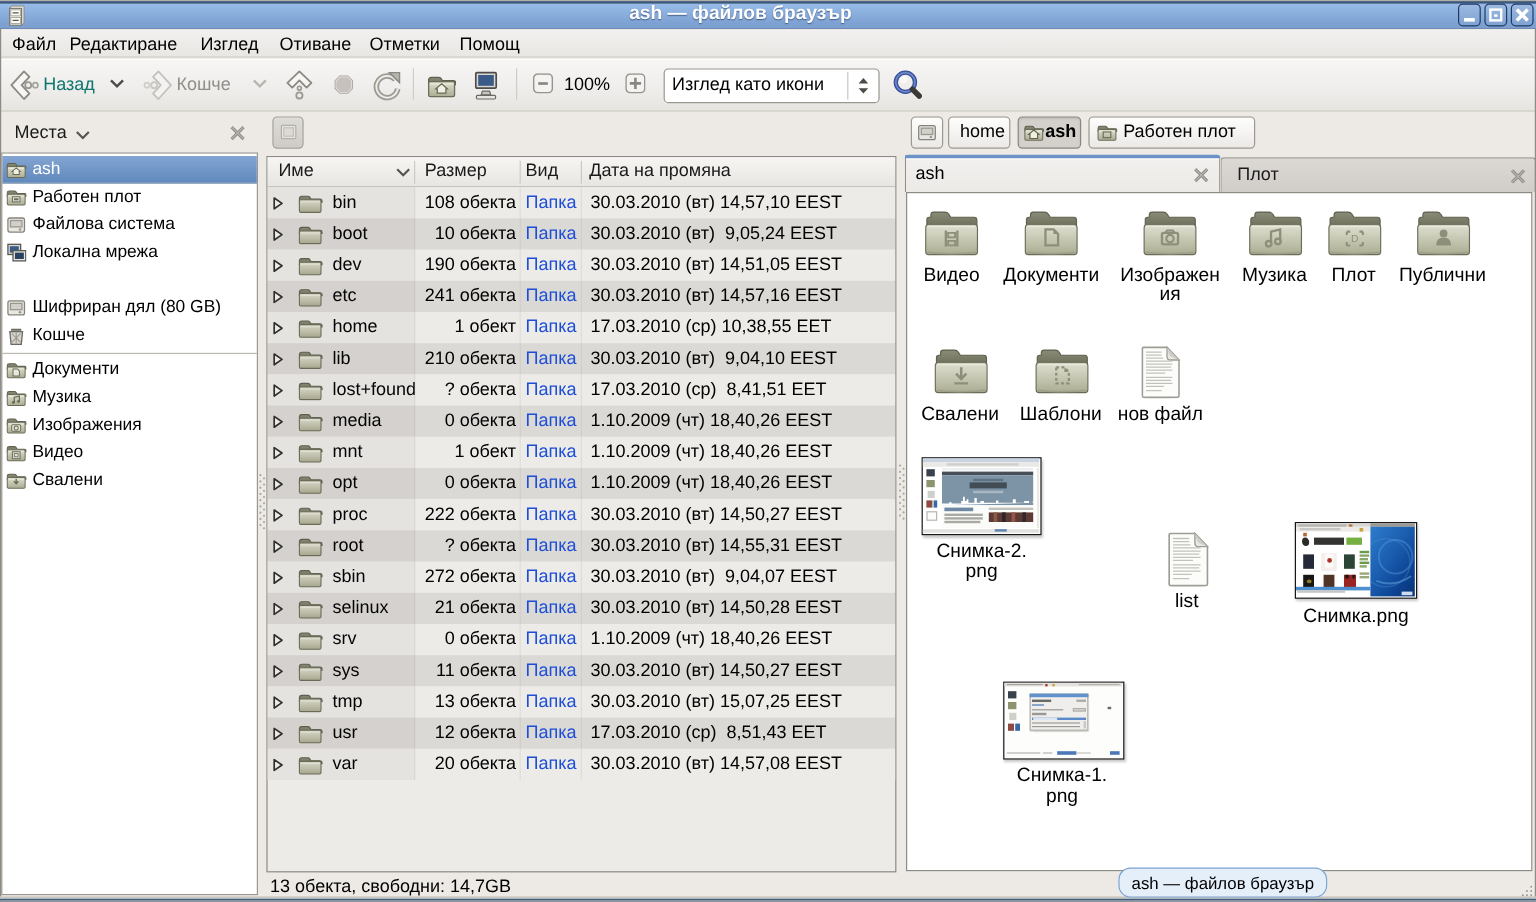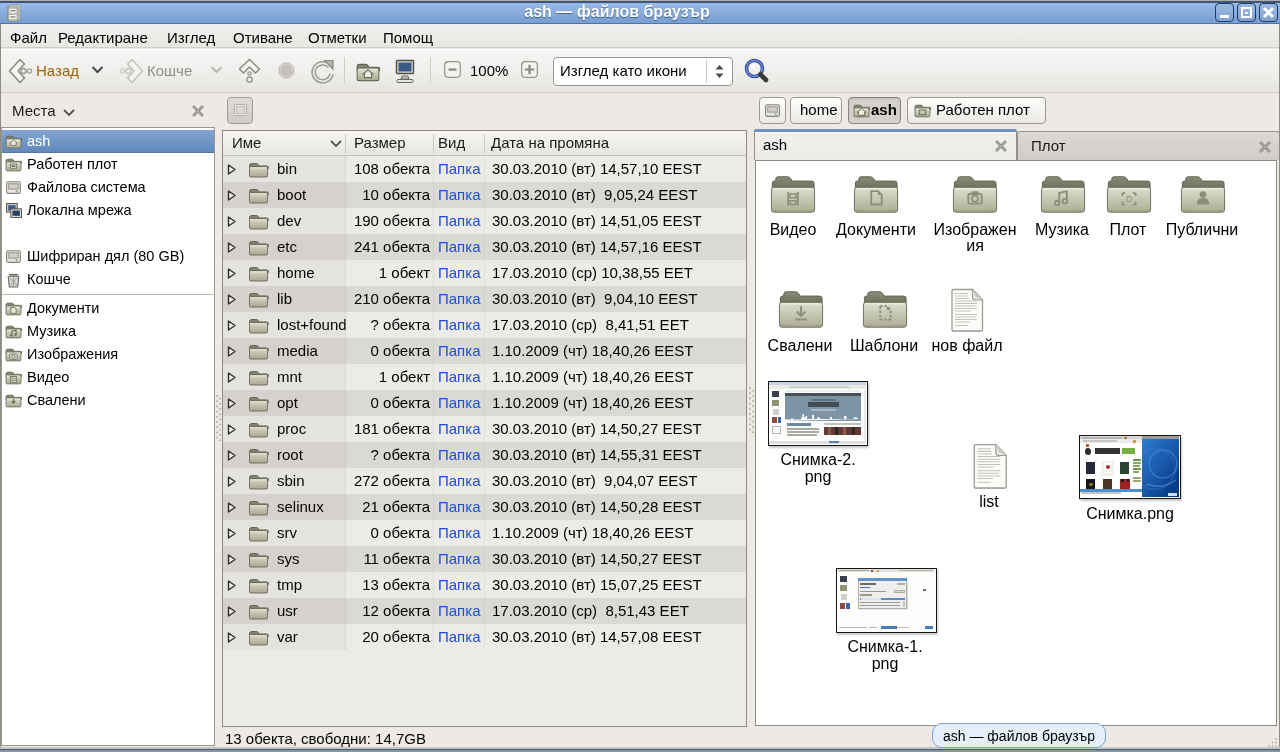--- a/index.html
+++ b/index.html
@@ -15,21 +15,21 @@
   text-shadow:0 1px 1px rgba(20,40,80,.6); }
 .winbtn { top:3px; width:19px; height:19px; border:1px solid #1e3c66; border-radius:4px;
   background:linear-gradient(#9db9e0, #7fa2d2); }
 
 #menubar { left:0; top:25px; width:1280px; height:23px; background:linear-gradient(#f1f0ee,#e9e7e4); border-bottom:1px solid #d0cec9; }
 #menubar span { position:absolute; top:4px; font-size:15px; color:#000; }
 
 #toolbar { left:0; top:49px; width:1280px; height:44px;
   background:linear-gradient(#f7f6f5 0%, #efeeec 55%, #e7e5e1 100%); border-bottom:1px solid #cdcac4;
   box-shadow:inset 0 1px 0 #fdfdfc; }
-.tbtext { position:absolute; top:62px; font-size:15px; color:#a16207; }
+.tbtext { position:absolute; top:62px; font-size:15px; color:#0f766e; }
 .tbgrey { color:#8f8f88; }
 .tbsep { position:absolute; top:57px; width:1px; height:26px; background:#cfccc6; }
 #sidebar { left:1px; top:127px; width:214px; height:619px; background:#fff; border:1px solid #9b9890; border-top:1px solid #9b9890;}
 .srow { position:absolute; left:0; width:212px; height:23px; overflow:hidden; }
 .srow .lbl { position:absolute; left:25px; top:3px; font-size:14.5px; color:#000; white-space:nowrap; }
 .srow.sel { background:linear-gradient(#83a5d2, #6189bc); border-bottom:1px solid #54779f; }
 .srow.sel .lbl { color:#fff; }
 #midpane { left:222px; top:130px; width:525px; height:597px; background:#ecebe8; border:1px solid #8e8b85; }
 .lrow { position:absolute; left:0; width:523px; height:26px; }
 .lrow.odd { background:#ecebe8; }
@@ -441,21 +441,21 @@
       <div class="dt">1.10.2009 (чт) 18,40,26 EEST</div>
 </div>
 <div class="lrow odd" style="top:285px">
 <svg style="position:absolute;left:4px;top:8px" width="10" height="11">
         <path d="M1.5,1 L8,5.5 L1.5,10 z" fill="#f4f4f1" stroke="#2e2e2b" stroke-width="1.4" stroke-linejoin="round"></path>
       </svg>
 <svg style="position:absolute;left:25px;top:4px" width="21" height="18" viewBox="0 0 20 18">
         <use href="#folder20"></use>
       </svg>
 <div class="nm">proc</div>
-      <div class="sz">181 обекта</div>
+      <div class="sz">222 обекта</div>
       <div class="tp">Папка</div>
       <div class="dt">30.03.2010 (вт) 14,50,27 EEST</div>
 </div>
 <div class="lrow even" style="top:311px">
 <svg style="position:absolute;left:4px;top:8px" width="10" height="11">
         <path d="M1.5,1 L8,5.5 L1.5,10 z" fill="#f4f4f1" stroke="#2e2e2b" stroke-width="1.4" stroke-linejoin="round"></path>
       </svg>
 <svg style="position:absolute;left:25px;top:4px" width="21" height="18" viewBox="0 0 20 18">
         <use href="#folder20"></use>
       </svg>

